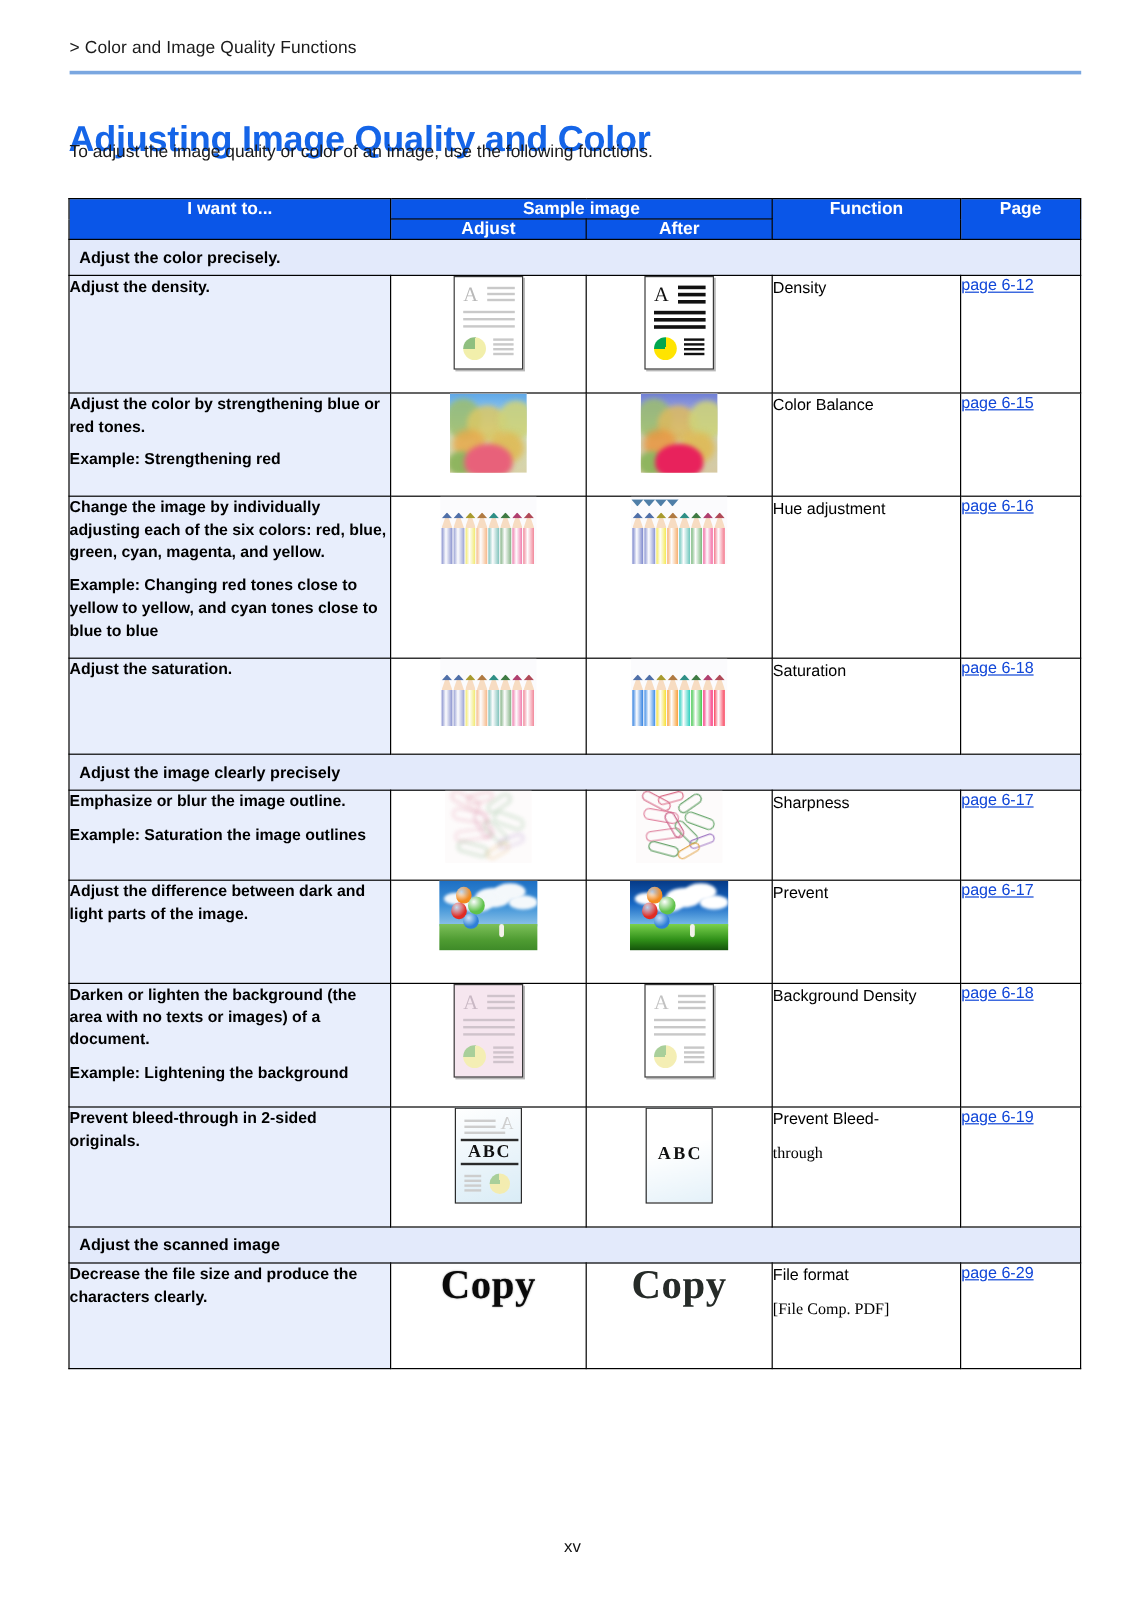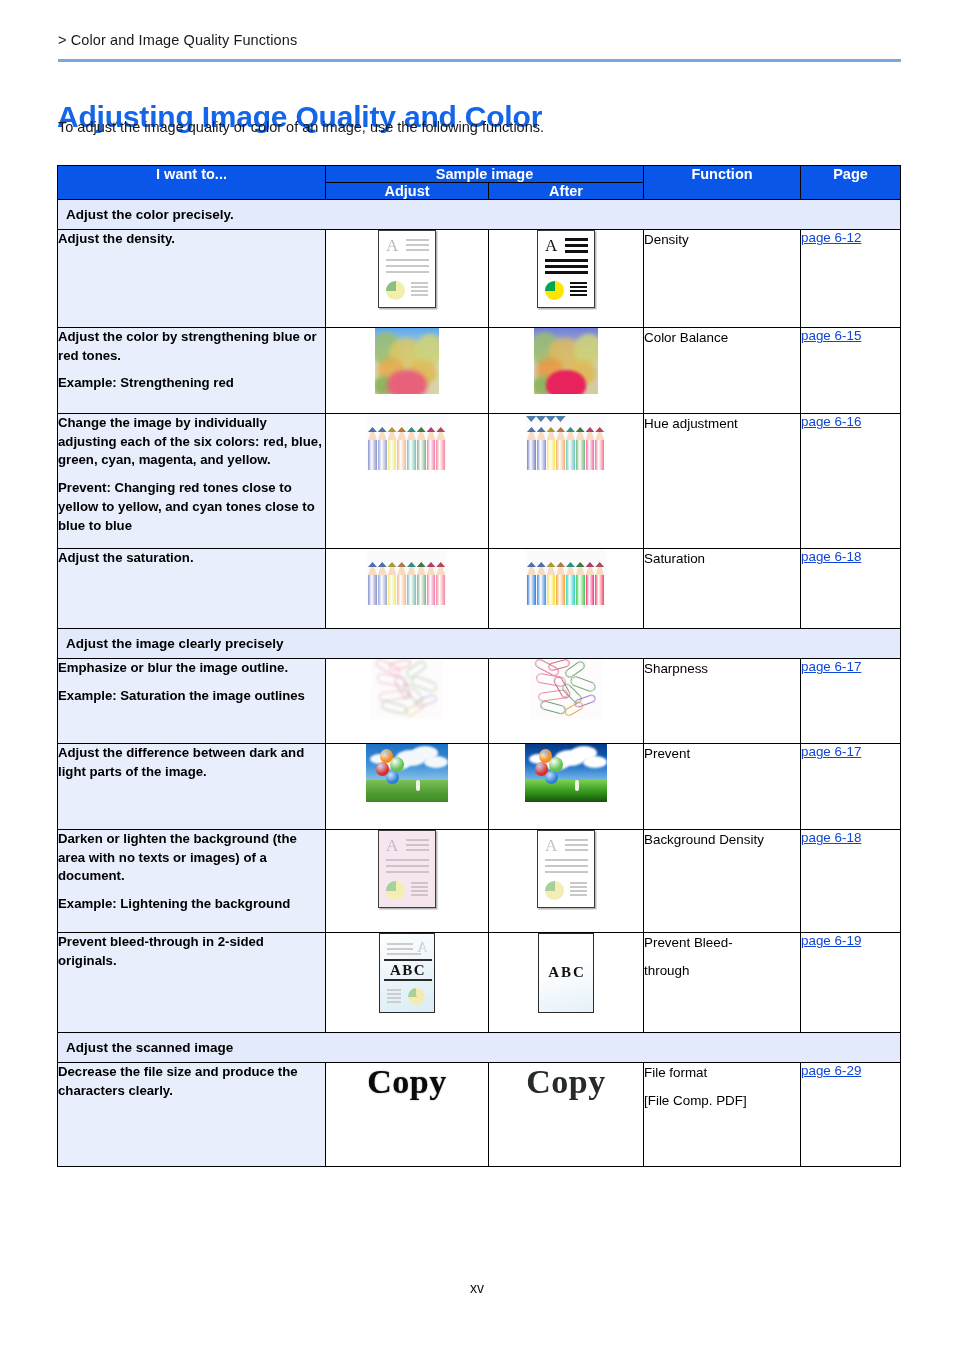--- a/index.html
+++ b/index.html
@@ -55,21 +55,21 @@
 
   .want {
     background:#e8eefc; font-weight:bold; font-size:13.2px;
     padding:10px 10px 10px 12px; line-height:1.42;
   }
   .want p { margin:0 0 9px 0; }
   .want p:last-child { margin-bottom:0; }
 
   .imgcell { background:#fff; text-align:center; vertical-align:middle; padding:8px 0; }
   .fn { background:#fff; font-size:13.4px; padding:10px 8px 8px 10px; line-height:1.5; }
-  .fn .l2 { display:block; margin-top:8px; }
+  .fn .l2 { display:block; margin-top:8px;font-family:Liberation Serif, serif; }
   .pg { background:#fff; font-size:13.4px; padding:10px 8px 8px 10px; }
   .pglink { color:#1046d8; text-decoration:underline; cursor:pointer; }
 
   
   .doc {
     display:inline-block; position:relative;
     width:58px; height:78px; background:#fff;
     border:1px solid #3a3a3a;
     box-shadow:1.5px 1.5px 0 #b8b8b8;
     text-align:left;
@@ -292,21 +292,21 @@
           <span>Color Balance</span>
         </td>
         <td class="pg">
           <span class="pglink">page 6-15</span>
         </td>
       </tr>
 
       <tr>
         <td class="want" style="height:135px">
           <p>Change the image by individually adjusting each of the six colors: red, blue, green, cyan, magenta, and yellow.</p>
-          <p>Prevent: Changing red tones close to yellow to yellow, and cyan tones close to blue to blue</p>
+          <p>Example: Changing red tones close to yellow to yellow, and cyan tones close to blue to blue</p>
         </td>
         <td class="imgcell">
           <span class="ph pen" id="pen-a" style="background: rgb(251, 251, 253);"><span class="body" style="left: 1px; width: 8.95px; background: linear-gradient(90deg, rgb(138, 147, 207) 0%, rgba(255, 255, 255, 0.45) 40%, rgb(138, 147, 207) 100%);"></span><span class="wood" style="left: 1px; width: 8.95px; bottom: 30px; clip-path: polygon(50% 0px, 100% 100%, 0px 100%); position: absolute;"></span><span class="tip" style="left: 1px; width: 8.95px; bottom: 38px; background: rgb(79, 111, 168); position: absolute;"></span><span class="body" style="left: 10.75px; width: 8.95px; background: linear-gradient(90deg, rgb(154, 163, 214) 0%, rgba(255, 255, 255, 0.45) 40%, rgb(154, 163, 214) 100%);"></span><span class="wood" style="left: 10.75px; width: 8.95px; bottom: 30px; clip-path: polygon(50% 0px, 100% 100%, 0px 100%); position: absolute;"></span><span class="tip" style="left: 10.75px; width: 8.95px; bottom: 38px; background: rgb(79, 111, 168); position: absolute;"></span><span class="body" style="left: 20.5px; width: 8.95px; background: linear-gradient(90deg, rgb(242, 234, 110) 0%, rgba(255, 255, 255, 0.45) 40%, rgb(242, 234, 110) 100%);"></span><span class="wood" style="left: 20.5px; width: 8.95px; bottom: 30px; clip-path: polygon(50% 0px, 100% 100%, 0px 100%); position: absolute;"></span><span class="tip" style="left: 20.5px; width: 8.95px; bottom: 38px; background: rgb(168, 155, 47); position: absolute;"></span><span class="body" style="left: 30.25px; width: 8.95px; background: linear-gradient(90deg, rgb(246, 185, 138) 0%, rgba(255, 255, 255, 0.45) 40%, rgb(246, 185, 138) 100%);"></span><span class="wood" style="left: 30.25px; width: 8.95px; bottom: 30px; clip-path: polygon(50% 0px, 100% 100%, 0px 100%); position: absolute;"></span><span class="tip" style="left: 30.25px; width: 8.95px; bottom: 38px; background: rgb(176, 122, 66); position: absolute;"></span><span class="body" style="left: 40px; width: 8.95px; background: linear-gradient(90deg, rgb(127, 194, 187) 0%, rgba(255, 255, 255, 0.45) 40%, rgb(127, 194, 187) 100%);"></span><span class="wood" style="left: 40px; width: 8.95px; bottom: 30px; clip-path: polygon(50% 0px, 100% 100%, 0px 100%); position: absolute;"></span><span class="tip" style="left: 40px; width: 8.95px; bottom: 38px; background: rgb(47, 143, 134); position: absolute;"></span><span class="body" style="left: 49.75px; width: 8.95px; background: linear-gradient(90deg, rgb(134, 180, 135) 0%, rgba(255, 255, 255, 0.45) 40%, rgb(134, 180, 135) 100%);"></span><span class="wood" style="left: 49.75px; width: 8.95px; bottom: 30px; clip-path: polygon(50% 0px, 100% 100%, 0px 100%); position: absolute;"></span><span class="tip" style="left: 49.75px; width: 8.95px; bottom: 38px; background: rgb(63, 122, 67); position: absolute;"></span><span class="body" style="left: 59.5px; width: 8.95px; background: linear-gradient(90deg, rgb(240, 127, 174) 0%, rgba(255, 255, 255, 0.45) 40%, rgb(240, 127, 174) 100%);"></span><span class="wood" style="left: 59.5px; width: 8.95px; bottom: 30px; clip-path: polygon(50% 0px, 100% 100%, 0px 100%); position: absolute;"></span><span class="tip" style="left: 59.5px; width: 8.95px; bottom: 38px; background: rgb(176, 63, 111); position: absolute;"></span><span class="body" style="left: 69.25px; width: 8.95px; background: linear-gradient(90deg, rgb(242, 136, 154) 0%, rgba(255, 255, 255, 0.45) 40%, rgb(242, 136, 154) 100%);"></span><span class="wood" style="left: 69.25px; width: 8.95px; bottom: 30px; clip-path: polygon(50% 0px, 100% 100%, 0px 100%); position: absolute;"></span><span class="tip" style="left: 69.25px; width: 8.95px; bottom: 38px; background: rgb(176, 74, 88); position: absolute;"></span></span>
         </td>
         <td class="imgcell">
           <span class="ph pen" id="pen-b" style="background: rgb(251, 251, 253);"><span class="body" style="left: 1px; width: 8.95px; background: linear-gradient(90deg, rgb(123, 134, 204) 0%, rgba(255, 255, 255, 0.45) 40%, rgb(123, 134, 204) 100%);"></span><span class="wood" style="left: 1px; width: 8.95px; bottom: 30px; clip-path: polygon(50% 0px, 100% 100%, 0px 100%); position: absolute;"></span><span class="tip" style="left: 1px; width: 8.95px; bottom: 38px; background: rgb(79, 111, 168); position: absolute;"></span><span class="body" style="left: 10.75px; width: 8.95px; background: linear-gradient(90deg, rgb(139, 150, 211) 0%, rgba(255, 255, 255, 0.45) 40%, rgb(139, 150, 211) 100%);"></span><span class="wood" style="left: 10.75px; width: 8.95px; bottom: 30px; clip-path: polygon(50% 0px, 100% 100%, 0px 100%); position: absolute;"></span><span class="tip" style="left: 10.75px; width: 8.95px; bottom: 38px; background: rgb(79, 111, 168); position: absolute;"></span><span class="body" style="left: 20.5px; width: 8.95px; background: linear-gradient(90deg, rgb(245, 234, 85) 0%, rgba(255, 255, 255, 0.45) 40%, rgb(245, 234, 85) 100%);"></span><span class="wood" style="left: 20.5px; width: 8.95px; bottom: 30px; clip-path: polygon(50% 0px, 100% 100%, 0px 100%); position: absolute;"></span><span class="tip" style="left: 20.5px; width: 8.95px; bottom: 38px; background: rgb(168, 155, 47); position: absolute;"></span><span class="body" style="left: 30.25px; width: 8.95px; background: linear-gradient(90deg, rgb(247, 176, 112) 0%, rgba(255, 255, 255, 0.45) 40%, rgb(247, 176, 112) 100%);"></span><span class="wood" style="left: 30.25px; width: 8.95px; bottom: 30px; clip-path: polygon(50% 0px, 100% 100%, 0px 100%); position: absolute;"></span><span class="tip" style="left: 30.25px; width: 8.95px; bottom: 38px; background: rgb(176, 122, 66); position: absolute;"></span><span class="body" style="left: 40px; width: 8.95px; background: linear-gradient(90deg, rgb(111, 199, 189) 0%, rgba(255, 255, 255, 0.45) 40%, rgb(111, 199, 189) 100%);"></span><span class="wood" style="left: 40px; width: 8.95px; bottom: 30px; clip-path: polygon(50% 0px, 100% 100%, 0px 100%); position: absolute;"></span><span class="tip" style="left: 40px; width: 8.95px; bottom: 38px; background: rgb(47, 143, 134); position: absolute;"></span><span class="body" style="left: 49.75px; width: 8.95px; background: linear-gradient(90deg, rgb(121, 184, 124) 0%, rgba(255, 255, 255, 0.45) 40%, rgb(121, 184, 124) 100%);"></span><span class="wood" style="left: 49.75px; width: 8.95px; bottom: 30px; clip-path: polygon(50% 0px, 100% 100%, 0px 100%); position: absolute;"></span><span class="tip" style="left: 49.75px; width: 8.95px; bottom: 38px; background: rgb(63, 122, 67); position: absolute;"></span><span class="body" style="left: 59.5px; width: 8.95px; background: linear-gradient(90deg, rgb(243, 106, 163) 0%, rgba(255, 255, 255, 0.45) 40%, rgb(243, 106, 163) 100%);"></span><span class="wood" style="left: 59.5px; width: 8.95px; bottom: 30px; clip-path: polygon(50% 0px, 100% 100%, 0px 100%); position: absolute;"></span><span class="tip" style="left: 59.5px; width: 8.95px; bottom: 38px; background: rgb(176, 63, 111); position: absolute;"></span><span class="body" style="left: 69.25px; width: 8.95px; background: linear-gradient(90deg, rgb(244, 121, 141) 0%, rgba(255, 255, 255, 0.45) 40%, rgb(244, 121, 141) 100%);"></span><span class="wood" style="left: 69.25px; width: 8.95px; bottom: 30px; clip-path: polygon(50% 0px, 100% 100%, 0px 100%); position: absolute;"></span><span class="tip" style="left: 69.25px; width: 8.95px; bottom: 38px; background: rgb(176, 74, 88); position: absolute;"></span><span class="mark" style="left: 0px; width: 10.35px; top: 2px; position: absolute;"></span><span class="mark" style="left: 9.75px; width: 10.35px; top: 2px; position: absolute;"></span><span class="mark" style="left: 19.5px; width: 10.35px; top: 2px; position: absolute;"></span><span class="mark" style="left: 29.25px; width: 10.35px; top: 2px; position: absolute;"></span></span>
         </td>
         <td class="fn">
           <span>Hue adjustment</span>
         </td>
@@ -331,21 +331,21 @@
         <td class="pg">
           <span class="pglink">page 6-18</span>
         </td>
       </tr>
 
       <tr class="sect">
         <td colspan="5">Adjust the image clearly precisely</td>
       </tr>
 
       <tr>
-        <td class="want" style="height:85px">
+        <td class="want" style="height:75px">
           <p>Emphasize or blur the image outline.</p>
           <p>Example: Saturation the image outlines</p>
         </td>
         <td class="imgcell">
           <span class="ph clip blur" id="clip-a"><i style="left: 4px; top: 4px; width: 26px; height: 9px; border-width: 1.6px; border-color: rgb(216, 111, 140); transform: rotate(28deg);"></i><i style="left: 18px; top: 2px; width: 22px; height: 8px; border-width: 1.6px; border-color: rgb(216, 96, 126); transform: rotate(-15deg);"></i><i style="left: 6px; top: 16px; width: 30px; height: 10px; border-width: 1.6px; border-color: rgb(224, 127, 156); transform: rotate(10deg);"></i><i style="left: 34px; top: 6px; width: 22px; height: 9px; border-width: 1.6px; border-color: rgb(95, 158, 99); transform: rotate(-35deg);"></i><i style="left: 40px; top: 20px; width: 26px; height: 10px; border-width: 1.6px; border-color: rgb(99, 164, 104); transform: rotate(20deg);"></i><i style="left: 8px; top: 32px; width: 30px; height: 9px; border-width: 1.6px; border-color: rgb(224, 138, 164); transform: rotate(-8deg);"></i><i style="left: 30px; top: 30px; width: 24px; height: 9px; border-width: 1.6px; border-color: rgb(111, 168, 115); transform: rotate(45deg);"></i><i style="left: 44px; top: 38px; width: 22px; height: 8px; border-width: 1.6px; border-color: rgb(154, 111, 192); transform: rotate(-20deg);"></i><i style="left: 10px; top: 44px; width: 26px; height: 9px; border-width: 1.6px; border-color: rgb(95, 158, 99); transform: rotate(15deg);"></i><i style="left: 34px; top: 46px; width: 20px; height: 8px; border-width: 1.6px; border-color: rgb(224, 160, 63); transform: rotate(-30deg);"></i><i style="left: 20px; top: 24px; width: 24px; height: 9px; border-width: 1.6px; border-color: rgb(201, 95, 134); transform: rotate(60deg);"></i></span>
         </td>
         <td class="imgcell">
           <span class="ph clip sharp" id="clip-b"><i style="left: 4px; top: 4px; width: 26px; height: 9px; border-width: 1.6px; border-color: rgb(216, 111, 140); transform: rotate(28deg);"></i><i style="left: 18px; top: 2px; width: 22px; height: 8px; border-width: 1.6px; border-color: rgb(216, 96, 126); transform: rotate(-15deg);"></i><i style="left: 6px; top: 16px; width: 30px; height: 10px; border-width: 1.6px; border-color: rgb(224, 127, 156); transform: rotate(10deg);"></i><i style="left: 34px; top: 6px; width: 22px; height: 9px; border-width: 1.6px; border-color: rgb(95, 158, 99); transform: rotate(-35deg);"></i><i style="left: 40px; top: 20px; width: 26px; height: 10px; border-width: 1.6px; border-color: rgb(99, 164, 104); transform: rotate(20deg);"></i><i style="left: 8px; top: 32px; width: 30px; height: 9px; border-width: 1.6px; border-color: rgb(224, 138, 164); transform: rotate(-8deg);"></i><i style="left: 30px; top: 30px; width: 24px; height: 9px; border-width: 1.6px; border-color: rgb(111, 168, 115); transform: rotate(45deg);"></i><i style="left: 44px; top: 38px; width: 22px; height: 8px; border-width: 1.6px; border-color: rgb(154, 111, 192); transform: rotate(-20deg);"></i><i style="left: 10px; top: 44px; width: 26px; height: 9px; border-width: 1.6px; border-color: rgb(95, 158, 99); transform: rotate(15deg);"></i><i style="left: 34px; top: 46px; width: 20px; height: 8px; border-width: 1.6px; border-color: rgb(224, 160, 63); transform: rotate(-30deg);"></i><i style="left: 20px; top: 24px; width: 24px; height: 9px; border-width: 1.6px; border-color: rgb(201, 95, 134); transform: rotate(60deg);"></i></span>
         </td>
         <td class="fn">
@@ -451,21 +451,21 @@
         <td class="pg">
           <span class="pglink">page 6-19</span>
         </td>
       </tr>
 
       <tr class="sect">
         <td colspan="5">Adjust the scanned image</td>
       </tr>
 
       <tr>
-        <td class="want" style="height:104px">
+        <td class="want" style="height:88px">
           <p>Decrease the file size and produce the characters clearly.</p>
         </td>
         <td class="imgcell">
           <span class="copyword blurred">Copy</span>
         </td>
         <td class="imgcell">
           <span class="copyword clean">Copy</span>
         </td>
         <td class="fn">
           <span>File format</span>

